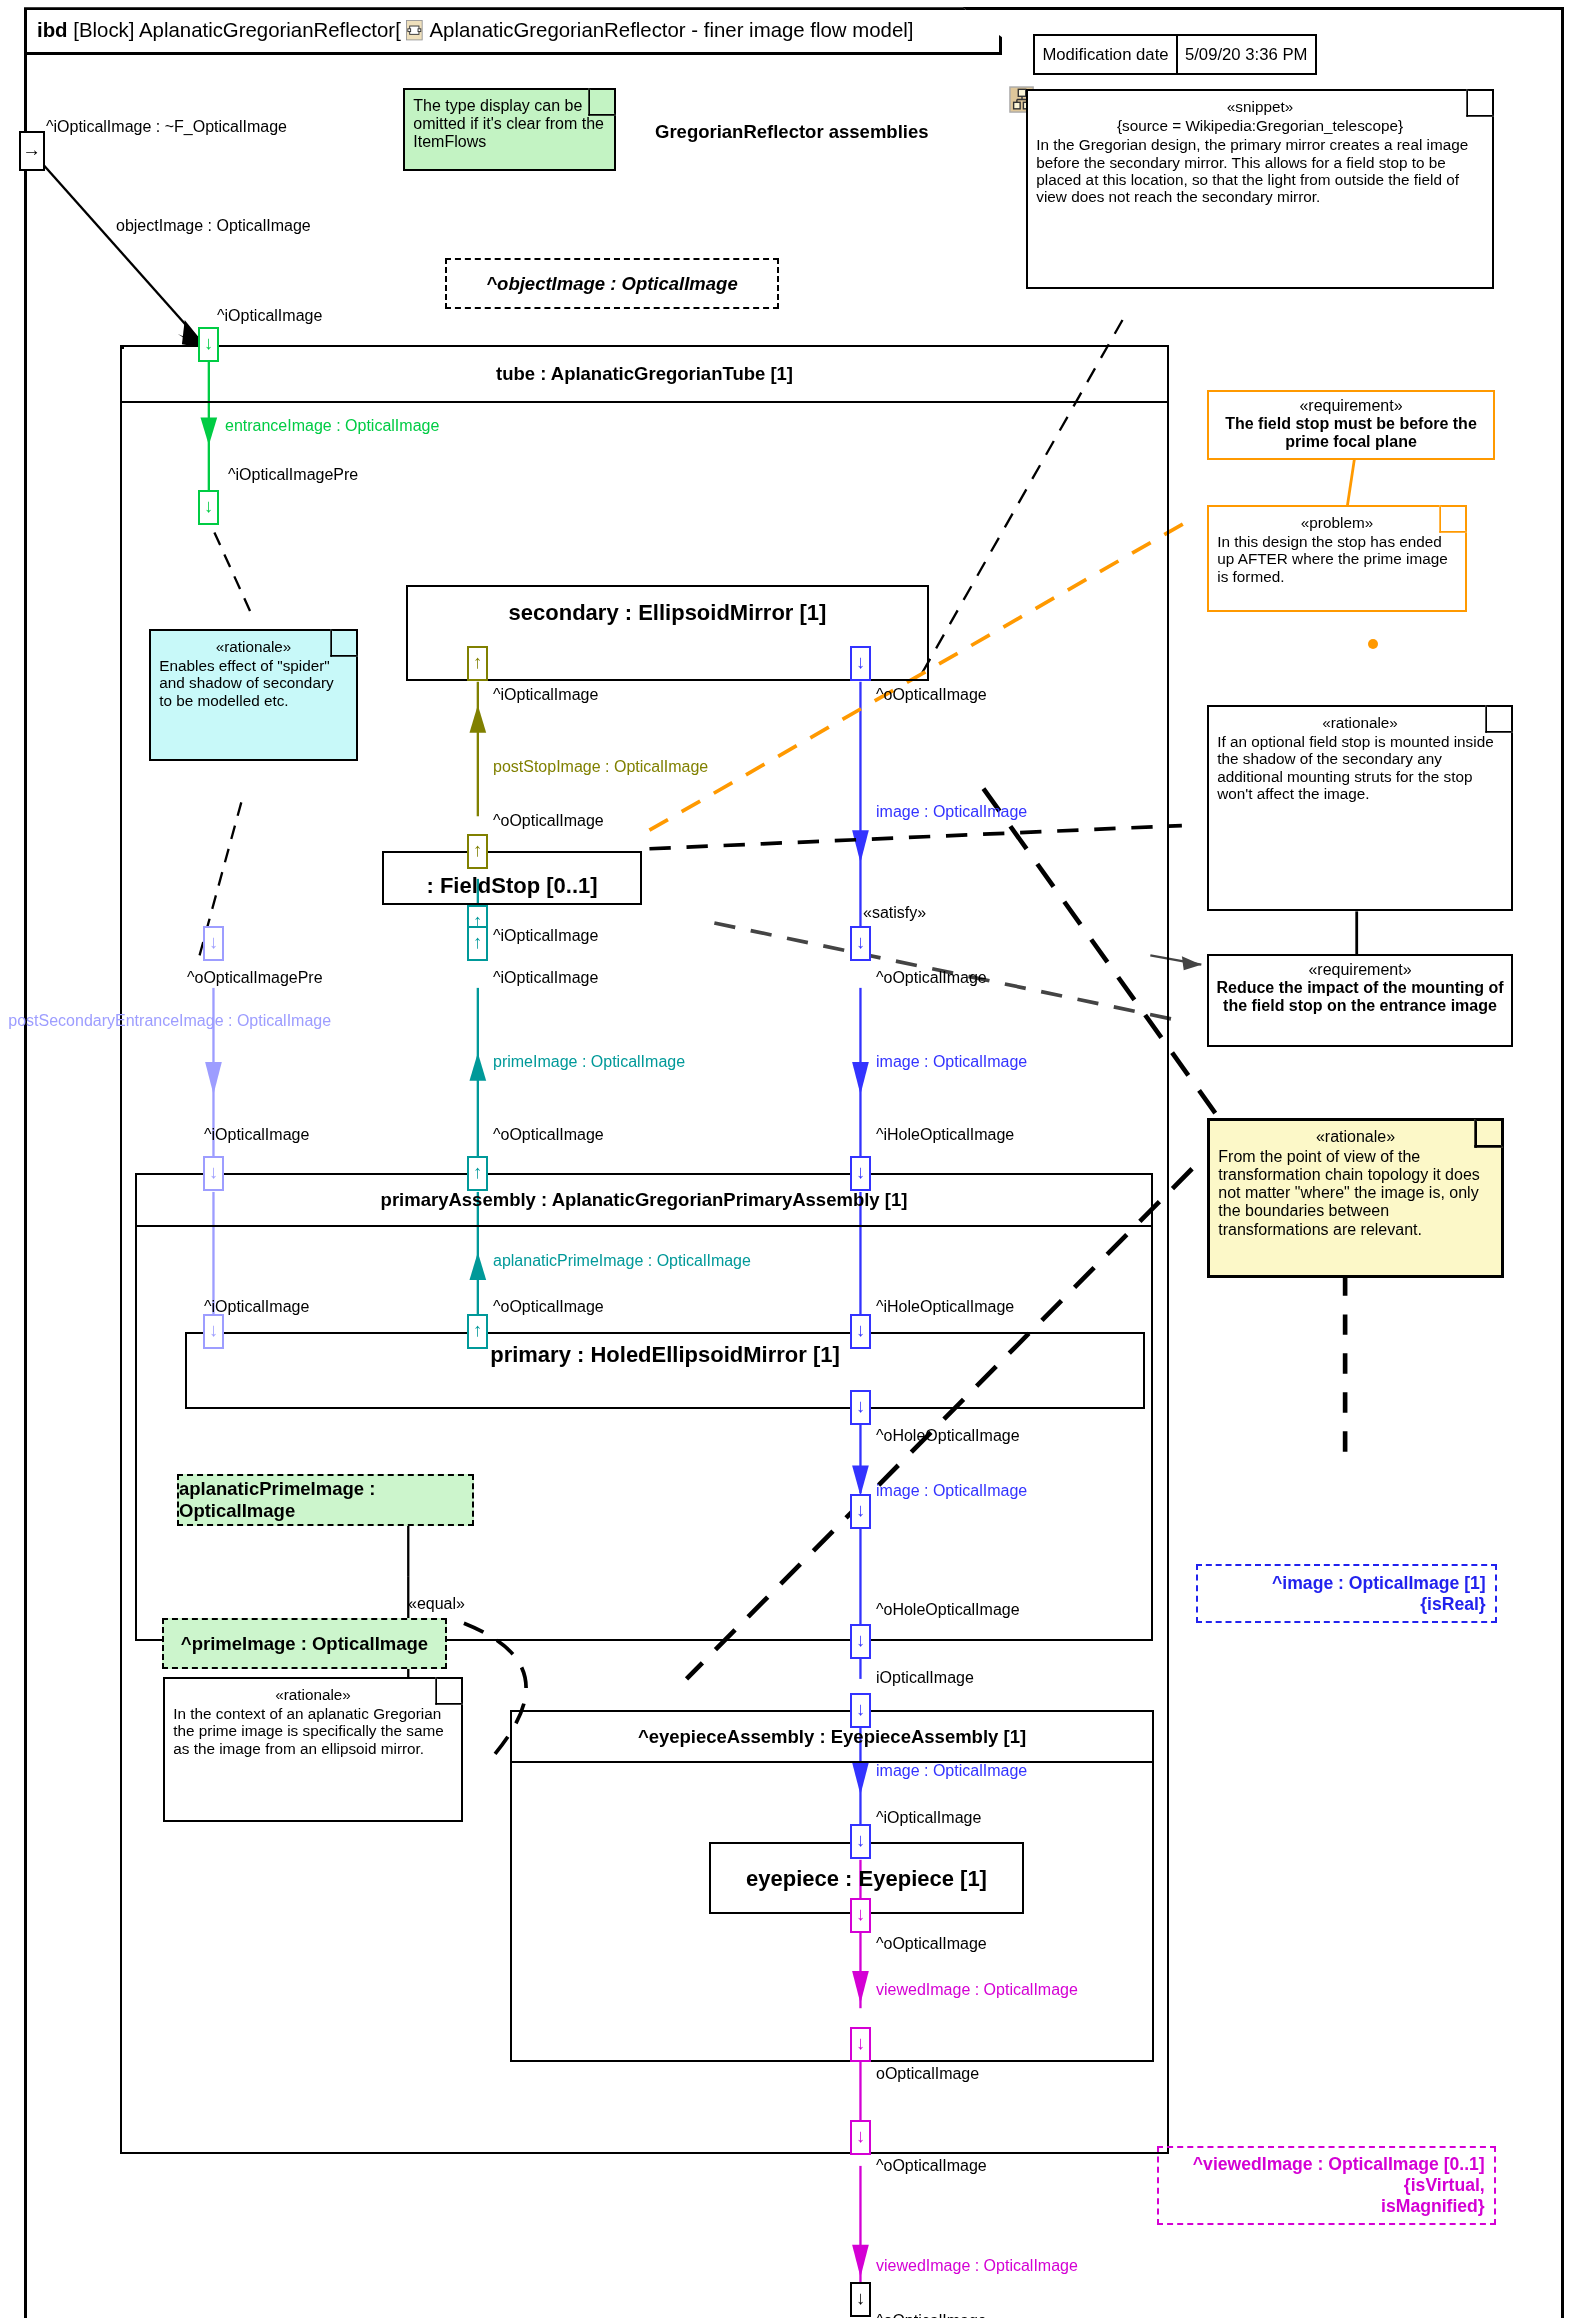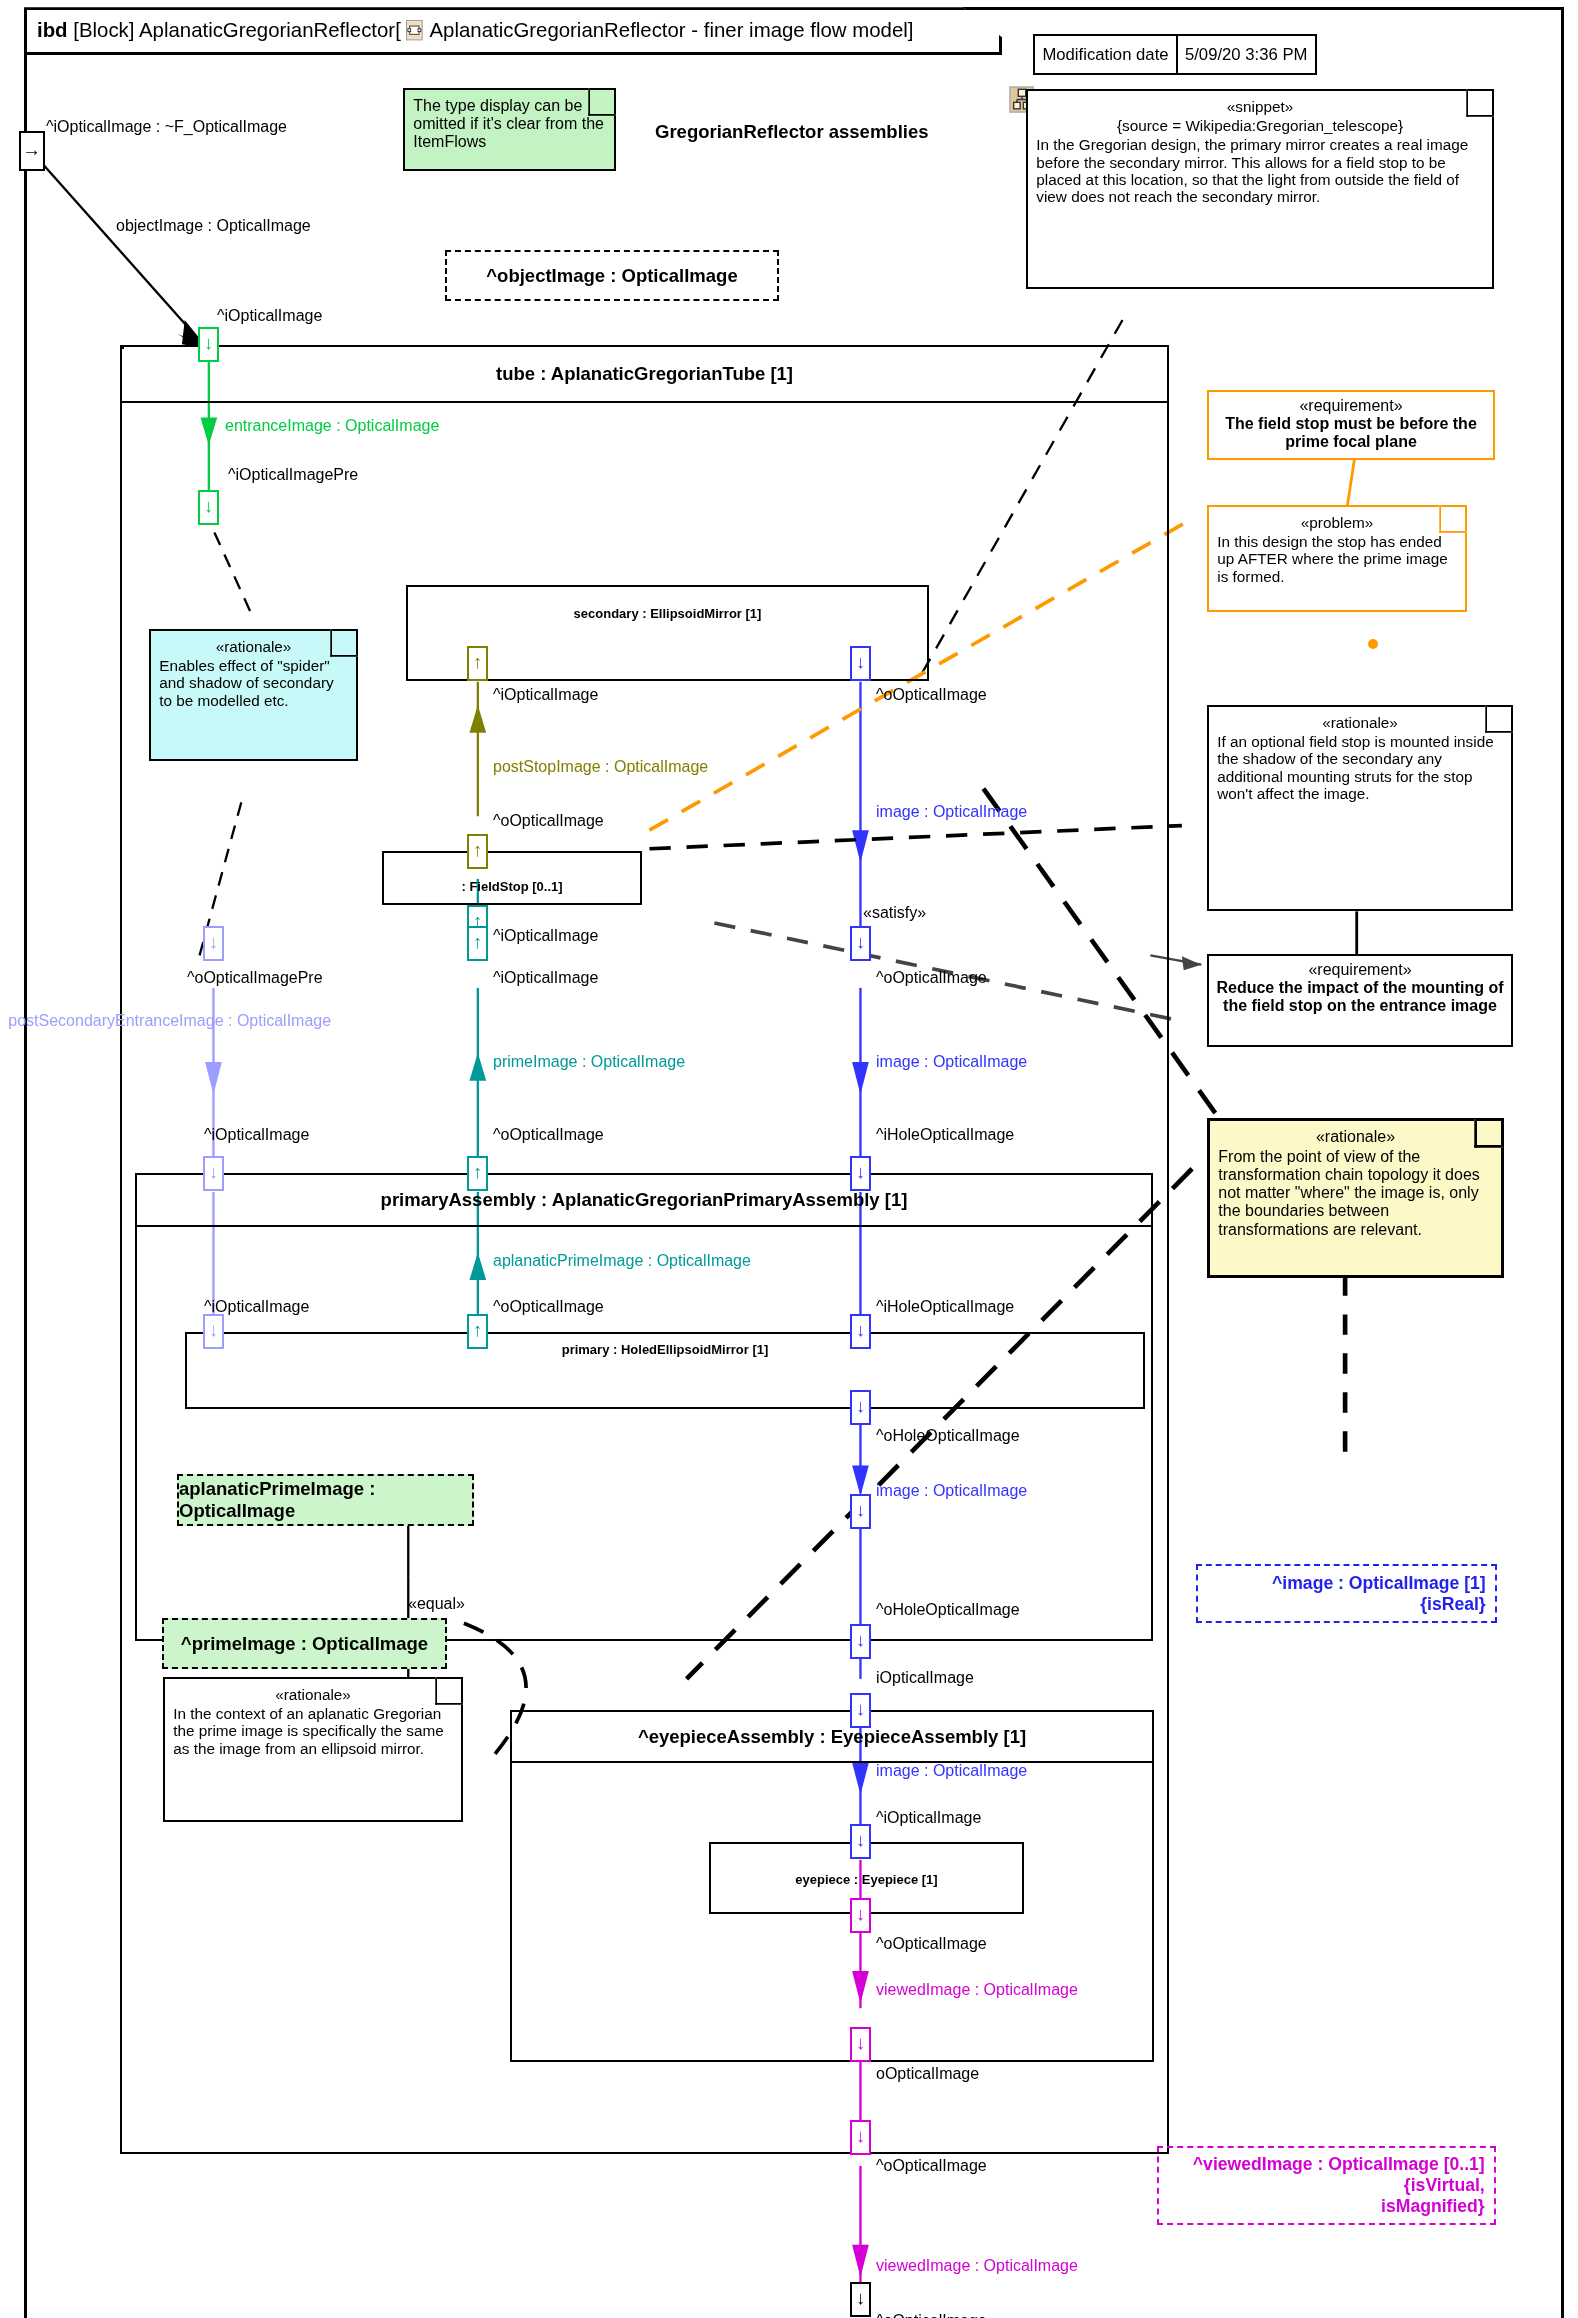--- a/index.html
+++ b/index.html
@@ -10,21 +10,21 @@
   #frame{left:24px;top:7.4px;width:1540px;height:2329px;border:3.2px solid #000;box-sizing:border-box;}
   #hdr-tab{left:24px;top:7.4px;width:978px;height:48px;border:3.2px solid #000;border-bottom-width:3.2px;box-sizing:border-box;background:#fff;
      clip-path:polygon(0 0,96% 0,100% 62%,100% 100%,0 100%);}
   #hdr-tab-text{left:37px;top:18.5px;font-size:20.4px;white-space:nowrap;}
   #hdr-tab-text b{font-weight:bold;}
   .diagicon{display:inline-block;width:18.5px;height:21.3px;vertical-align:-4.6px;position:relative;}
   
   .block{border:2.3px solid #000;box-sizing:border-box;background:transparent;}
   .block > .bhead{border-bottom:2.3px solid #000;display:flex;align-items:center;justify-content:center;
      font-weight:bold;font-size:18.5px;box-sizing:border-box;}
-  .plain-title{display:flex;align-items:center;justify-content:center;font-weight:bold;font-size:13px;}
+  .plain-title{display:flex;align-items:center;justify-content:center;font-weight:bold;font-size:22px;}
   
   .note{box-sizing:border-box;border:2.3px solid #000;background:#fff;position:absolute;
         padding:6.5px 8.3px 4.6px 8.3px;font-size:16px;line-height:1.14;}
   .note::after{content:"";position:absolute;right:-2.3px;top:-2.3px;width:26px;height:26px;background:#fff;
         border-left:2.3px solid #000;border-bottom:2.3px solid #000;
         transform:none;clip-path:polygon(0 0,100% 100%,0 100%);}
   .note .stereo{display:block;text-align:center;margin-bottom:1.9px;}
   .note.green{background:#c3f3c3;}
   .note.cyan{background:#c8f9f9;}
   .note.yellow{background:#fcf8c8;border-width:3.2px;}
@@ -177,21 +177,21 @@
       </svg>
   </div>
   <div class="lbl b abs" style="left:655px;top:121px;font-size:18.5px;">GregorianReflector assemblies</div>
 
   <div class="note" style="left:1026px;top:89px;width:468px;height:200px;font-size:15.3px;">
     <span class="stereo">«snippet»</span>
     <span style="display:block;text-align:center;">{source = Wikipedia:Gregorian_telescope}</span>
     <span style="display:block;margin-top:1.9px;">In the Gregorian design, the primary mirror creates a real image before the secondary mirror. This allows for a field stop to be placed at this location, so that the light from outside the field of view does not reach the secondary mirror.</span>
   </div>
 
-  <div class="dashbox abs" style="left:445px;top:250px;width:334px;height:51px;">
+  <div class="dashbox abs" style="left:445px;top:258px;width:334px;height:51px;font-style:italic;">
     <span>^objectImage : OpticalImage</span>
   </div>
 
   <div class="lbl abs" style="left:217px;top:307px;">^iOpticalImage</div>
 
   <div class="block abs" style="left:120px;top:345px;width:2
   "></div>
   <div class="block abs" style="left:120px;top:345px;width:1049px;height:1809px;">
     <div class="bhead" style="height:56px;">tube : AplanaticGregorianTube [1]</div>
   </div>

